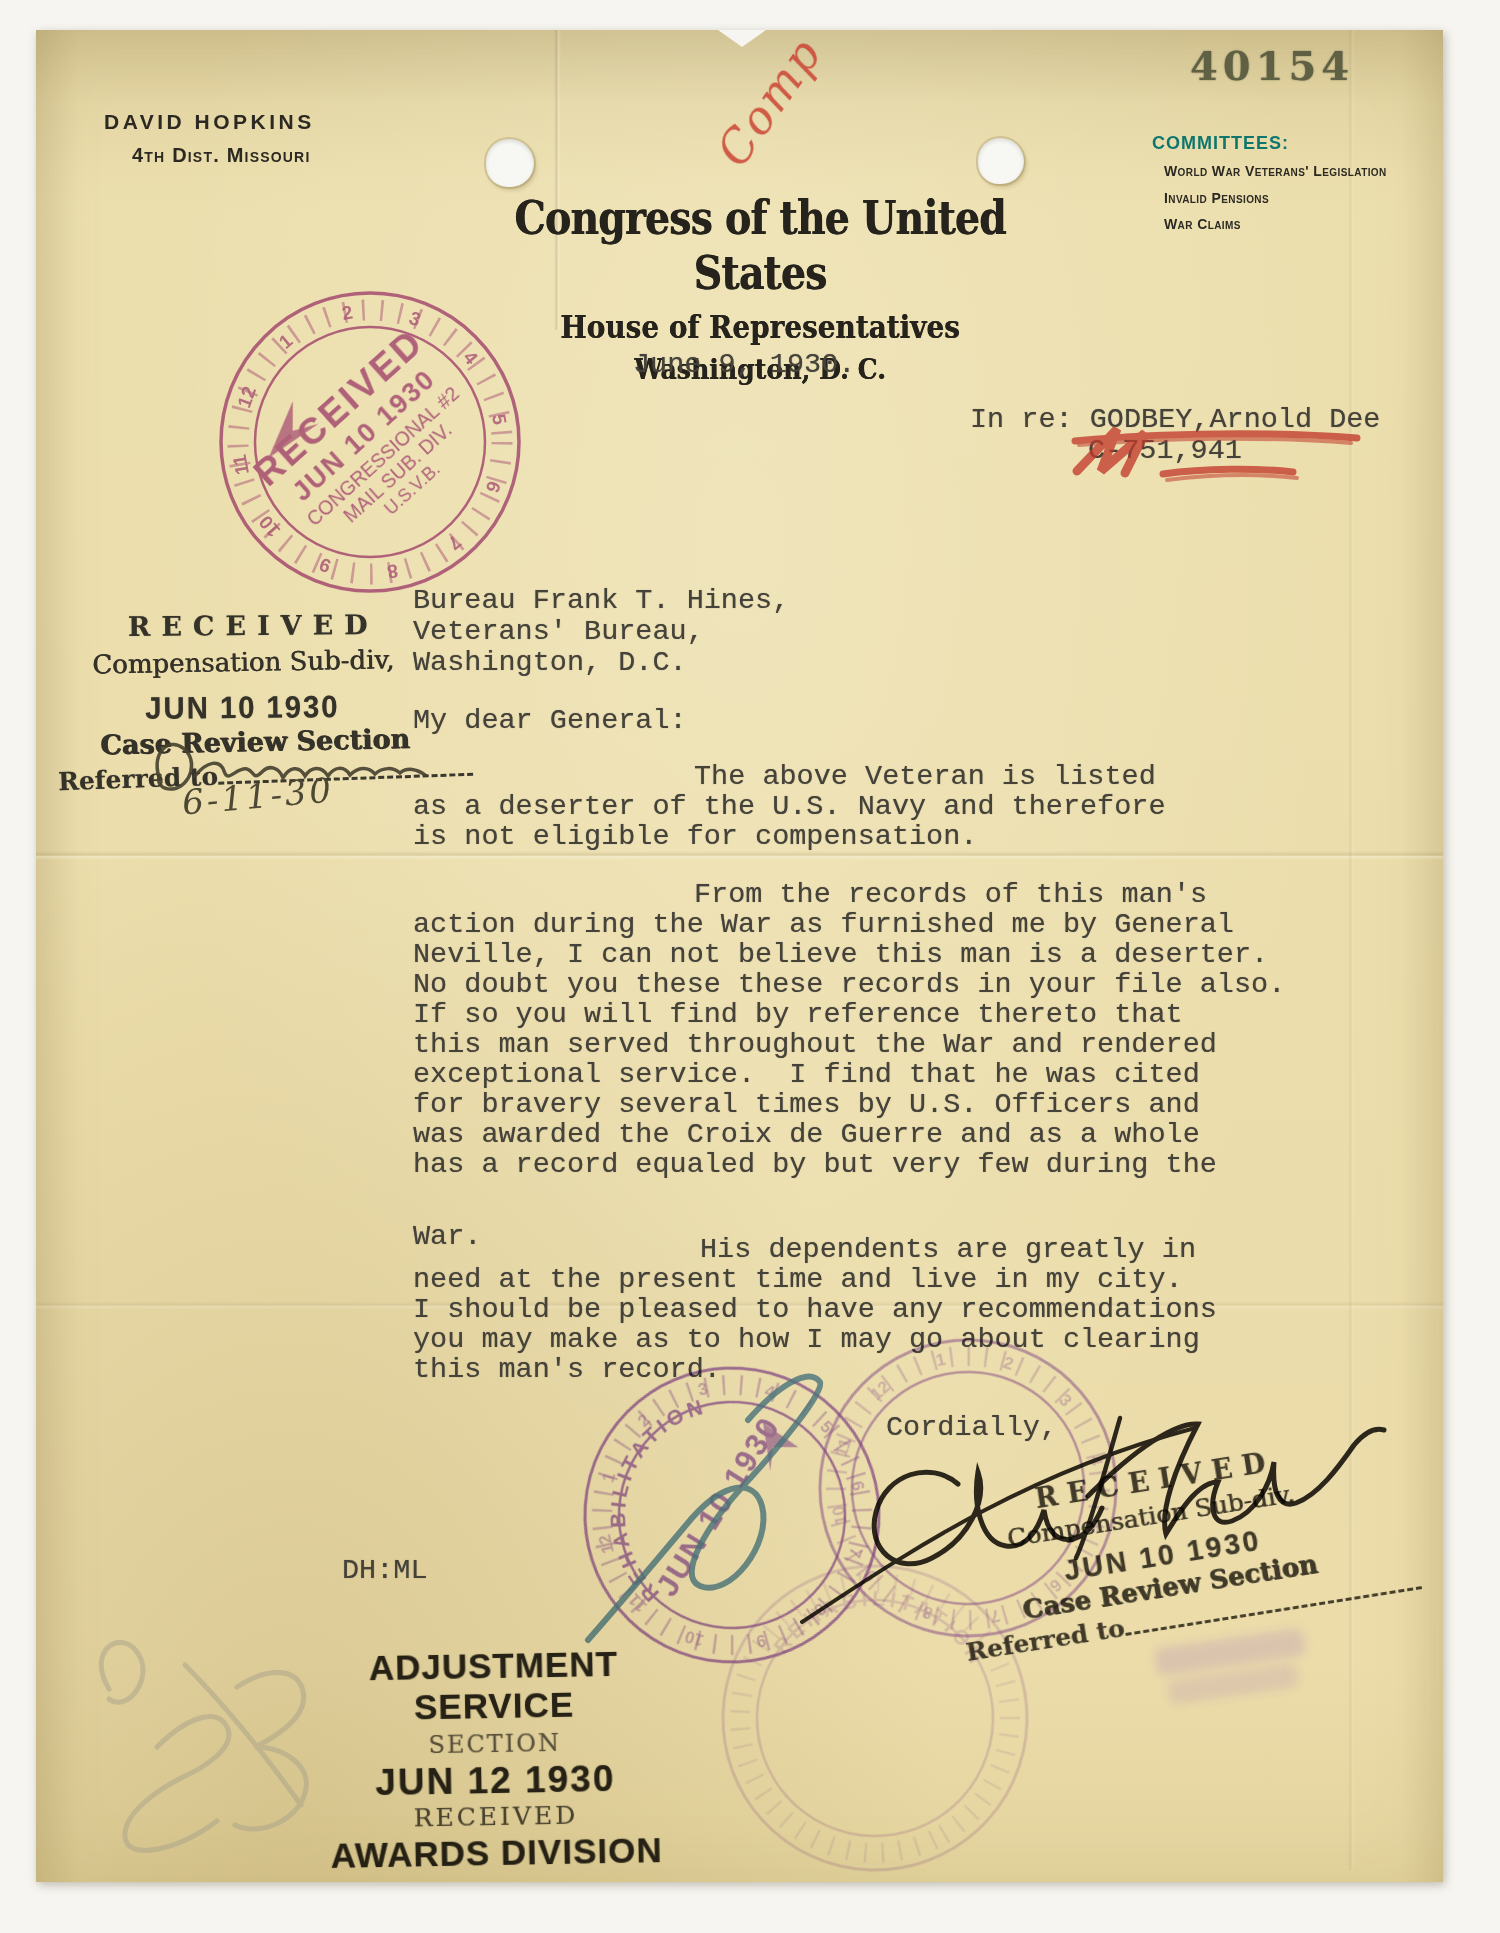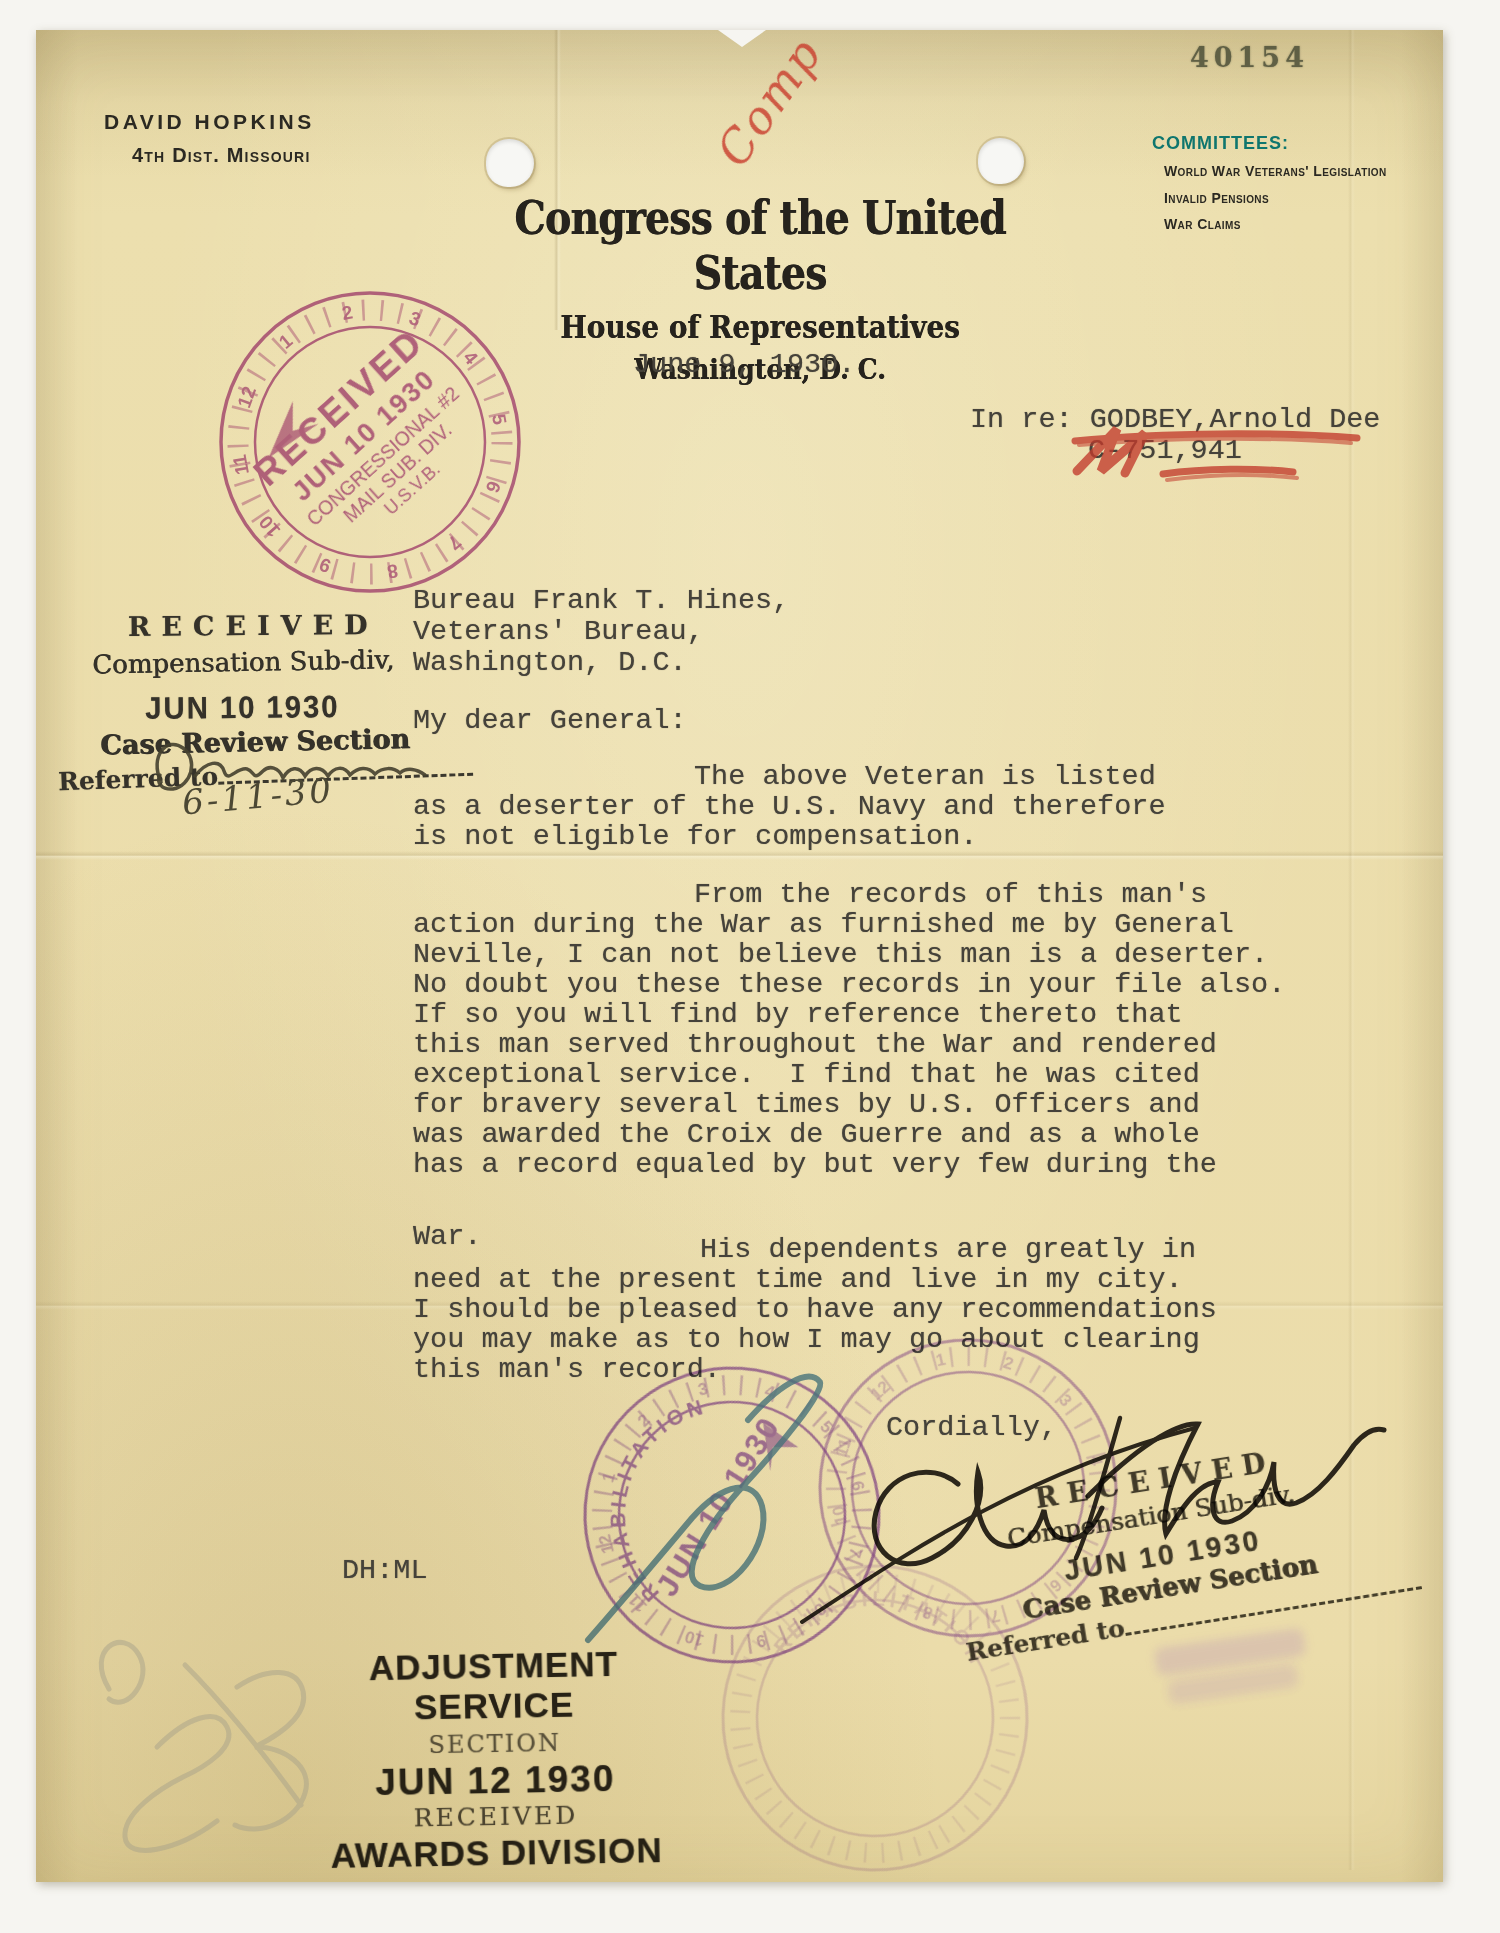--- a/index.html
+++ b/index.html
@@ -29,21 +29,21 @@
   .lh-wrap{position:absolute;left:400px;top:190px;width:720px;text-align:center;}
   .lh1{font-size:47px;letter-spacing:-1px;transform:scaleX(.84);transform-origin:50% 50%;text-shadow:.6px 0 #26231d;}
   .lh2{font-size:31px;margin-top:9px;transform:scaleX(.9);text-shadow:.4px 0 #26231d;}
   .lh3{font-size:28px;margin-top:8px;transform:scaleX(.9);text-shadow:.4px 0 #26231d;}
   .member{position:absolute;left:104px;top:110px;font-size:21px;font-weight:bold;letter-spacing:3.5px;color:#2b2922;}
   .district{position:absolute;left:132px;top:144px;font-size:20px;font-weight:bold;letter-spacing:1.2px;color:#2b2922;font-variant:small-caps;}
   .committees-h{position:absolute;left:1152px;top:133px;font-size:18px;font-weight:bold;letter-spacing:1px;color:#0f766e;}
   .comm-item{position:absolute;left:1164px;font-size:14px;font-weight:bold;letter-spacing:.4px;color:#2b2922;font-variant:small-caps;}
   .filenum{
     position:absolute;left:1190px;top:42px;font-family:"DejaVu Serif",serif;font-weight:bold;
-    font-size:27px;letter-spacing:5px;color:#50523a;opacity:.88;text-shadow:0 0 2px rgba(80,82,58,.7);text-align:right;
+    font-size:40px;letter-spacing:5px;color:#50523a;opacity:.88;text-shadow:0 0 2px rgba(80,82,58,.7);text-align:right;
   }
   
   .stampink{color:#35322a;text-shadow:0 0 1px rgba(53,50,42,.5);}
   .serifst{font-family:"DejaVu Serif","Liberation Serif",serif;}
   .sansst{font-family:"Liberation Sans",sans-serif;}
   .mult{mix-blend-mode:multiply;}
   .caseline{position:absolute;white-space:nowrap;}
   .dashline{display:inline-block;border-bottom:3.5px dashed #3b382e;height:18px;vertical-align:baseline;}
   .adjust{
     position:absolute;left:290px;top:1646px;width:410px;text-align:center;color:#2c2923;

